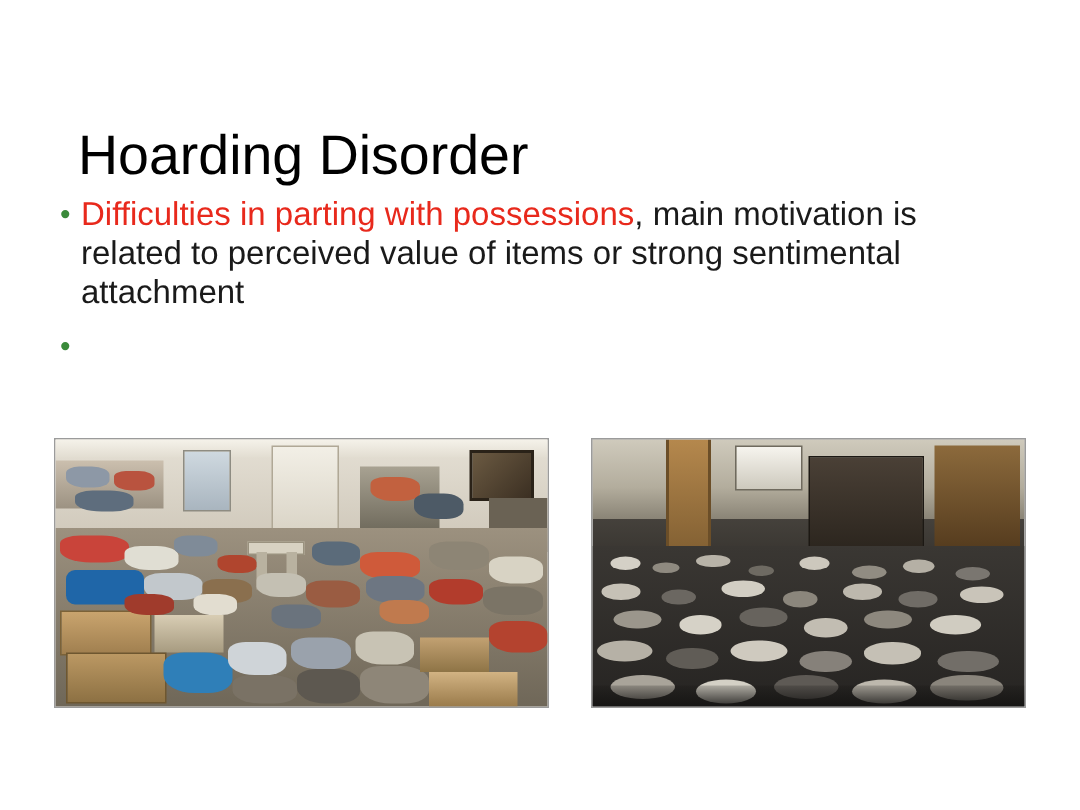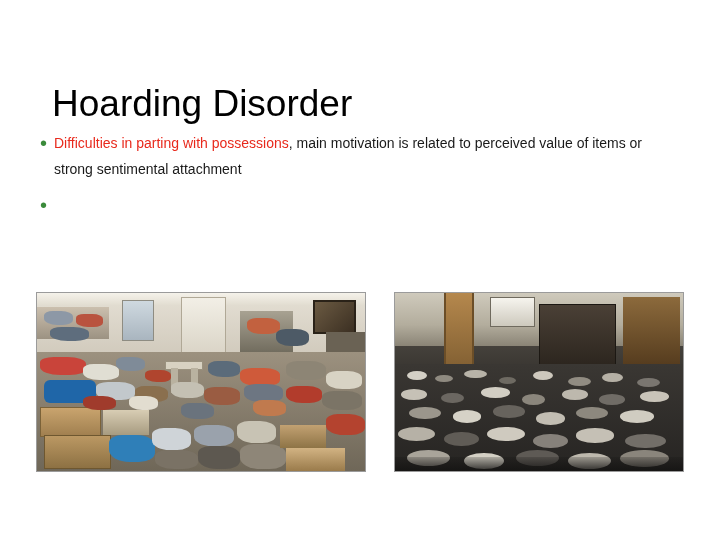--- a/index.html
+++ b/index.html
@@ -46,21 +46,21 @@
     color: #3a8a3a;
     font-size: 20px;
     line-height: 26px;
     width: 18px;
     flex: 0 0 18px;
     text-align: left;
     padding-left: 4px;
     box-sizing: border-box;
   }
   .bullet-text {
-    font-size: 14px;
+    font-size: 22px;
     line-height: 26px;
     color: #1a1a1a;
     max-width: 610px;
   }
   .hl-red {
     color: #e8291c;
   }
   .photos {
     position: absolute;
     left: 0;

